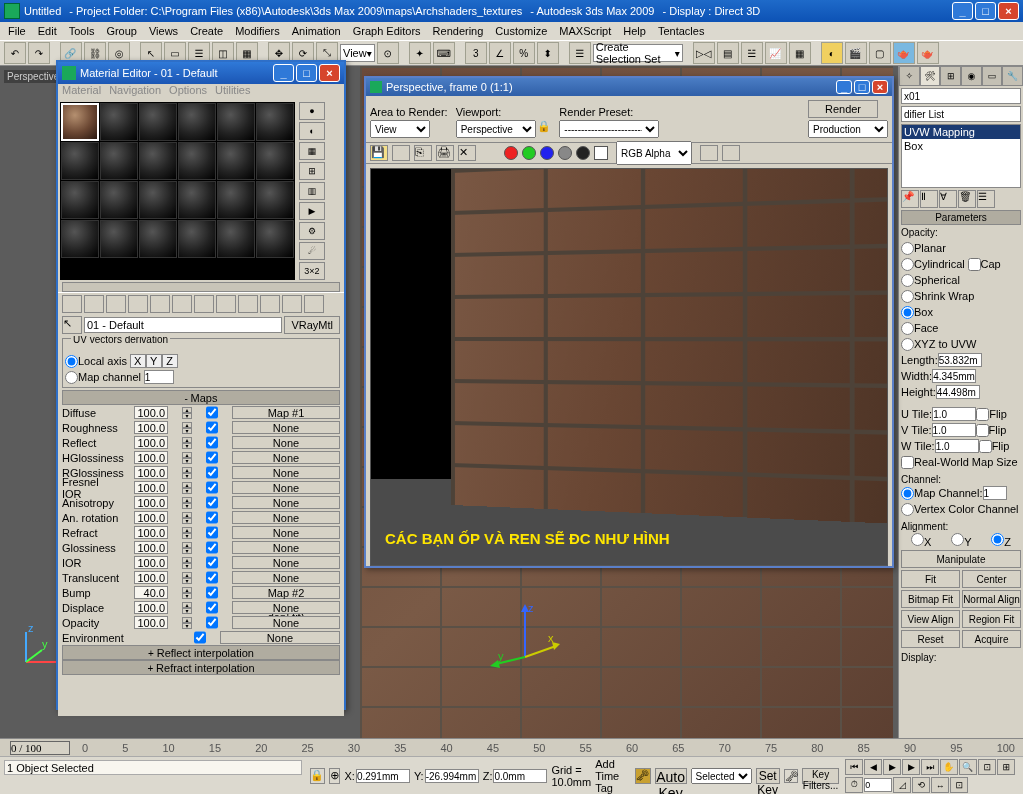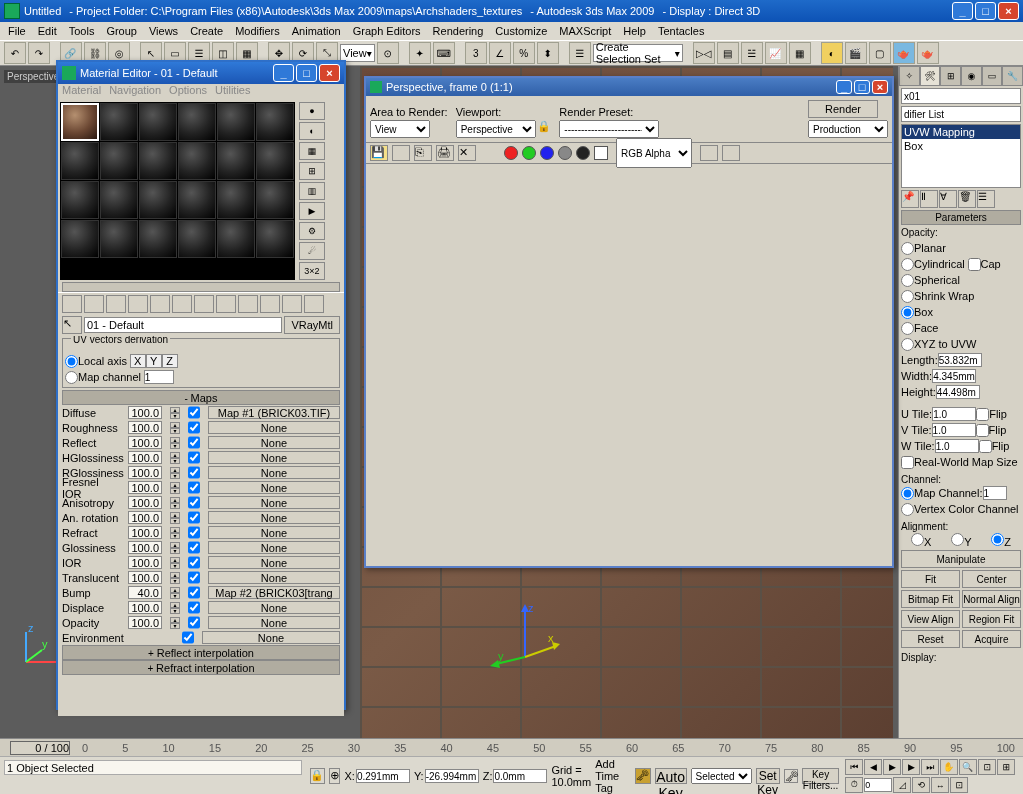--- a/index.html
+++ b/index.html
@@ -45,21 +45,21 @@
 .sample-side { width:32px; display:flex; flex-direction:column; gap:2px; padding:2px;}
 .sample-side .sb { width:26px; height:18px; background:#d6d2c6; border:1px solid #888; font-size:9px; display:flex;align-items:center;justify-content:center;}
 .mat-tools { height:22px; display:flex; align-items:center; gap:2px; padding:2px 4px; border-top:1px solid #fff;}
 .mat-tools .mt { width:20px; height:18px; background:#d6d2c6; border:1px solid #888; }
 .mat-namebar { display:flex; align-items:center; padding:2px 4px; gap:2px;}
 .mat-namebar .nm { flex:1; background:#fff; border:1px solid #888; height:16px; padding:0 2px;}
 .mat-scroll { height:380px; overflow:hidden; background:#d6d2c6; padding:0 4px;}
 .group { border:1px solid #888; margin:2px 0; padding:2px;}
 .group-title { font-size:10px; position:relative; top:-8px; left:6px; background:#d6d2c6; padding:0 2px;}
 .maps-hdr { background:#b0aca0; border:1px solid #888; text-align:center; height:15px; line-height:14px; font-size:10px; }
-.map-row { display:flex; align-items:center; height:15px; font-size:10px; gap:8px; }
+.map-row { display:flex; align-items:center; height:15px; font-size:10px; gap:14px; }
 .map-row .lbl { width:58px; }
 .map-row .amt { width:34px; background:#f8f6ef; border:1px solid #888; text-align:right; padding-right:2px; height:13px; }
 .map-row .spin { width:10px; display:flex;flex-direction:column; }
 .map-row .spin div{height:6px;border:1px solid #888;font-size:6px;line-height:4px;text-align:center;}
 .map-row .cb { width:12px; }
 .map-row .slot { flex:1; background:#d6d2c6; border:1px solid #888; text-align:center; height:13px; line-height:12px; }
 
 .render-win { position:absolute; left:364px; top:10px; width:530px; height:492px; background:#d6d2c6; border:2px solid #5a7fc8; box-shadow:2px 2px 6px rgba(0,0,0,.4); }
 .render-win .winbar { background:linear-gradient(#4a7dc4,#2f5fa8); height:18px; display:flex; align-items:center; color:#fff; padding:0 4px; }
 .render-opts { display:flex; padding:4px; gap:8px; font-size:10px; align-items:flex-end;}
@@ -73,21 +73,21 @@
   background:
     repeating-linear-gradient(to bottom, #4d4238 0 4px, transparent 4px 42px),
     repeating-linear-gradient(to right, #4d4238 0 4px, transparent 4px 92px),
     linear-gradient(100deg,#7a5844,#694633 40%,#5a3c2c 70%,#4a3224);
   transform:perspective(700px) rotateY(-10deg); transform-origin:left center;}
 .render-floor { position:absolute; left:0; right:0; bottom:0; height:86px; background:#4b4b4b; }
 .render-caption { position:absolute; left:14px; bottom:18px; color:#ffe600; font-weight:bold; font-size:15px; }
 
 .statusbar { position:absolute; left:0; right:0; bottom:0; height:56px; background:#dcd9cf; border-top:1px solid #888; }
 .timeline { height:18px; display:flex; align-items:center; font-size:9px; border-bottom:1px solid #aaa; position:relative; background:#d0ccc0;}
-.timeline .slider { position:absolute; left:10px; width:60px; height:14px; background:#d6d2c6; border:1px solid #666; text-align:right; line-height:12px;}
+.timeline .slider { position:absolute; left:10px; width:60px; height:14px; background:#d6d2c6; border:1px solid #666; text-align:left; line-height:12px;font-family:Liberation Serif, serif;}
 .timeline .ticks { margin-left:74px; flex:1; display:flex; justify-content:space-between; padding:0 8px; color:#555;}
 .status-rows { display:flex; height:38px;justify-content:space-between; }
 .status-left { width:340px; padding:2px 4px; font-size:10px;}
 .status-left .sl { height:15px; background:#f8f6ef; border:1px solid #aaa; padding:0 2px; margin:1px 0; display:flex;align-items:center;}
 .status-mid { flex:1; display:flex; align-items:center; font-size:10px; gap:4px; padding:0 4px;}
 .status-mid .coord { display:flex; align-items:center; gap:1px;}
 .status-mid .coord input { width:54px; height:14px; border:1px solid #888; font-size:10px;}
 .status-right { width:200px; display:flex; flex-wrap:wrap; align-items:center; gap:1px; padding:2px;}
 .status-right .pb { width:18px;height:16px;border:1px solid #888;background:#d6d2c6;display:inline-flex;align-items:center;justify-content:center;font-size:9px;}
 .axis-gizmo { position:absolute; left:18px; bottom:70px; width:44px; height:44px; }
@@ -611,23 +611,28 @@
       <div class="rt">⎘</div>
       <div class="rt">🖨</div>
       <div class="rt">✕</div>
       <div style="width:20px"></div>
       <div class="dot" style="background:#e22"></div>
       <div class="dot" style="background:#2c2"></div>
       <div class="dot" style="background:#22e"></div>
       <div class="dot" style="background:#888"></div>
       <div class="dot" style="background:#222"></div>
       <div style="width:14px;height:14px;background:#fff;border:1px solid #555"></div>
-      <select style="height:30px;width:76px;font-size:10px;margin-left:4px"><option>RGB Alpha</option></select>
+      <select style="height:24px;width:76px;font-size:10px;margin-left:4px"><option>RGB Alpha</option></select>
       <div class="rt" style="margin-left:4px"></div>
       <div class="rt"></div>
+    </div>
+    <div class="render-view">
+      <div class="render-floor"></div>
+      <div class="render-brick"></div>
+      <div class="render-caption">CÁC BẠN ỐP VÀ REN SẼ ĐC NHƯ HÌNH</div>
     </div>
   </div>
 </div>
 
 <div class="statusbar">
   <div class="timeline">
     <div class="slider">0 / 100</div>
     <div class="ticks" id="ticks">
         <span>0</span>
         <span>5</span>

